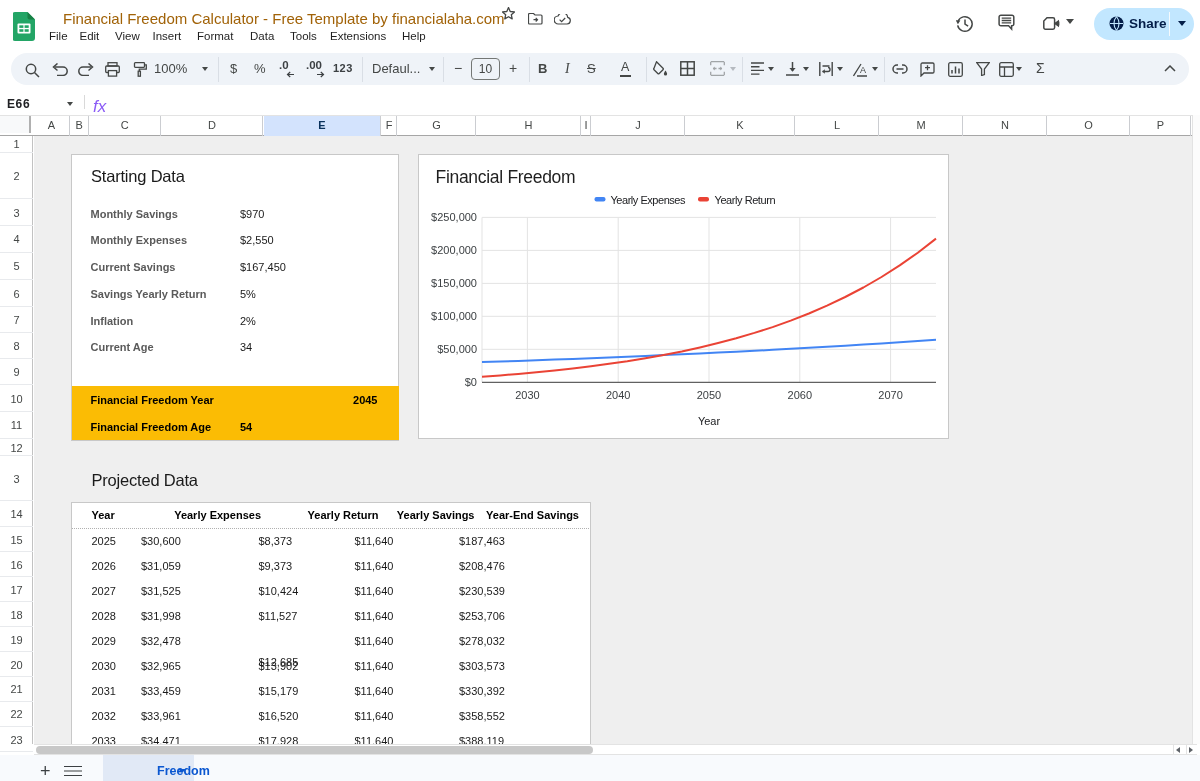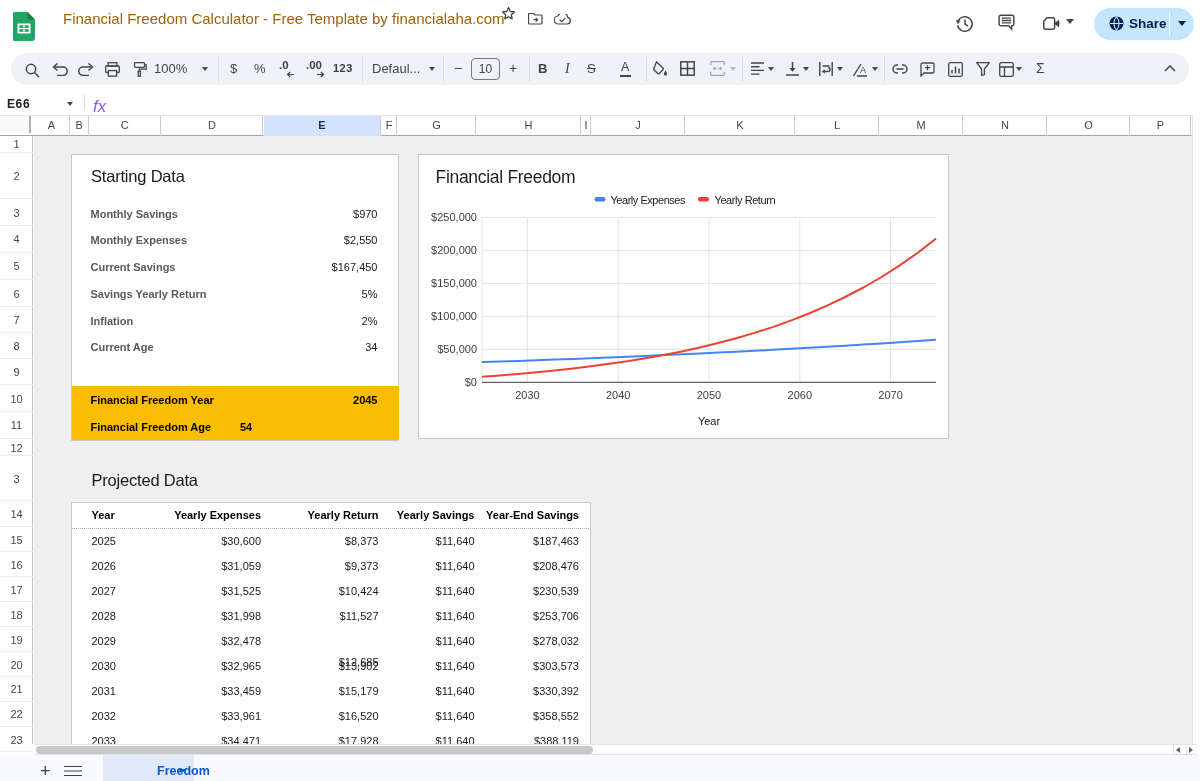--- a/index.html
+++ b/index.html
@@ -4,21 +4,21 @@
 <style>
 * { margin:0; padding:0; box-sizing:border-box; }
 html,body { width:1200px; height:781px; overflow:hidden; background:#fff;
   font-family:"Liberation Sans", sans-serif; }
 .abs { position:absolute; }
 #page { position:relative; width:1200px; height:781px; }
 svg { display:block; }
 .ch { position:absolute; top:115.5px; height:20px; border-right:1px solid #cbcdd1; color:#444746; font-size:11px; text-align:center; line-height:19.5px; }
 .rh { position:absolute; left:0; width:33px; border-bottom:1px solid #e8eaed; color:#444746; font-size:11px; text-align:center; }
 .lbl { position:absolute; left:90.5px; font-size:11px; line-height:11px; font-weight:bold; color:#5a5a5a; }
-.val { position:absolute; font-size:11px; line-height:11px; color:#1a1a1a; text-align:right; }
+.val { position:absolute; font-size:11px; line-height:11px; color:#1a1a1a; }
 
 </style>
 </head>
 <body>
 <div id="page">
 
 <div class="abs" style="left:0;top:0;width:1200px;height:57px;background:#fff;"></div>
 
 <svg class="abs" style="left:13px;top:12px;" width="22" height="29" viewBox="0 0 22 29">
   <path d="M2 0 H14.5 L22 7.5 V26 a3 3 0 0 1 -3 3 H2 a2.5 2.5 0 0 1 -2.5 -2.5 V2.5 A2.5 2.5 0 0 1 2 0 Z" fill="#23A566"></path>
@@ -37,20 +37,31 @@
     </svg>
 <svg class="abs" style="left:528px;top:13px;" width="15" height="12" viewBox="0 0 15 12">
   <path d="M0.5 1.5 a1 1 0 0 1 1-1 h4 l1.5 1.5 h6 a1 1 0 0 1 1 1 v7 a1 1 0 0 1 -1 1 h-11.5 a1 1 0 0 1 -1-1 Z" fill="none" stroke="#444746" stroke-width="1.2"></path>
   <path d="M5.5 6.7 h4 M7.7 4.9 l1.8 1.8 -1.8 1.8" fill="none" stroke="#444746" stroke-width="1.2"></path>
 </svg>
 <svg class="abs" style="left:554px;top:14px;" width="17" height="11" viewBox="0 0 17 11">
   <path d="M4.3 10 a4 4 0 0 1 -0.2-8 a5 5 0 0 1 9.6 1.3 a3.4 3.4 0 0 1 -0.6 6.7 Z" fill="none" stroke="#444746" stroke-width="1.2"></path>
   <path d="M5.6 5.6 l2 2 3.6-3.6" fill="none" stroke="#444746" stroke-width="1.2"></path>
 </svg>
 
+<div class="abs" style="left:0;top:30px;width:600px;height:14px;font-size:11.5px;line-height:13px;color:#1f1f1f;">
+      <span style="position:absolute;left:49px;">File</span>
+      <span style="position:absolute;left:79.5px;">Edit</span>
+      <span style="position:absolute;left:115px;">View</span>
+      <span style="position:absolute;left:152.5px;">Insert</span>
+      <span style="position:absolute;left:197px;">Format</span>
+      <span style="position:absolute;left:250px;">Data</span>
+      <span style="position:absolute;left:290px;">Tools</span>
+      <span style="position:absolute;left:330px;">Extensions</span>
+      <span style="position:absolute;left:402px;">Help</span>
+    </div>
 
 <svg class="abs" style="left:956px;top:15px;" width="18" height="18" viewBox="0 0 18 18">
   <path d="M2.1 6.2 a7.3 7.3 0 1 1 -0.4 4.2" fill="none" stroke="#444746" stroke-width="1.5"></path>
   <polygon points="-0.3,5.2 4.4,5.6 1.9,9.2" fill="#444746"></polygon>
   <path d="M9 4.6 v4.6 l3.1 2" fill="none" stroke="#444746" stroke-width="1.5"></path>
 </svg>
 <svg class="abs" style="left:998px;top:14px;" width="17" height="17" viewBox="0 0 17 17">
   <path d="M2.9 1.2 A1.8 1.8 0 0 0 1.1 3 V10 A1.8 1.8 0 0 0 2.9 11.8 H10.6 L13.6 15 V11.8 H14 A1.8 1.8 0 0 0 15.8 10 V3 A1.8 1.8 0 0 0 14 1.2 Z" fill="none" stroke="#444746" stroke-width="1.5"></path>
   <path d="M3.7 4.1 h9.5 M3.7 6.5 h9.5 M3.7 8.9 h9.5" stroke="#444746" stroke-width="1.3"></path>
 </svg>

